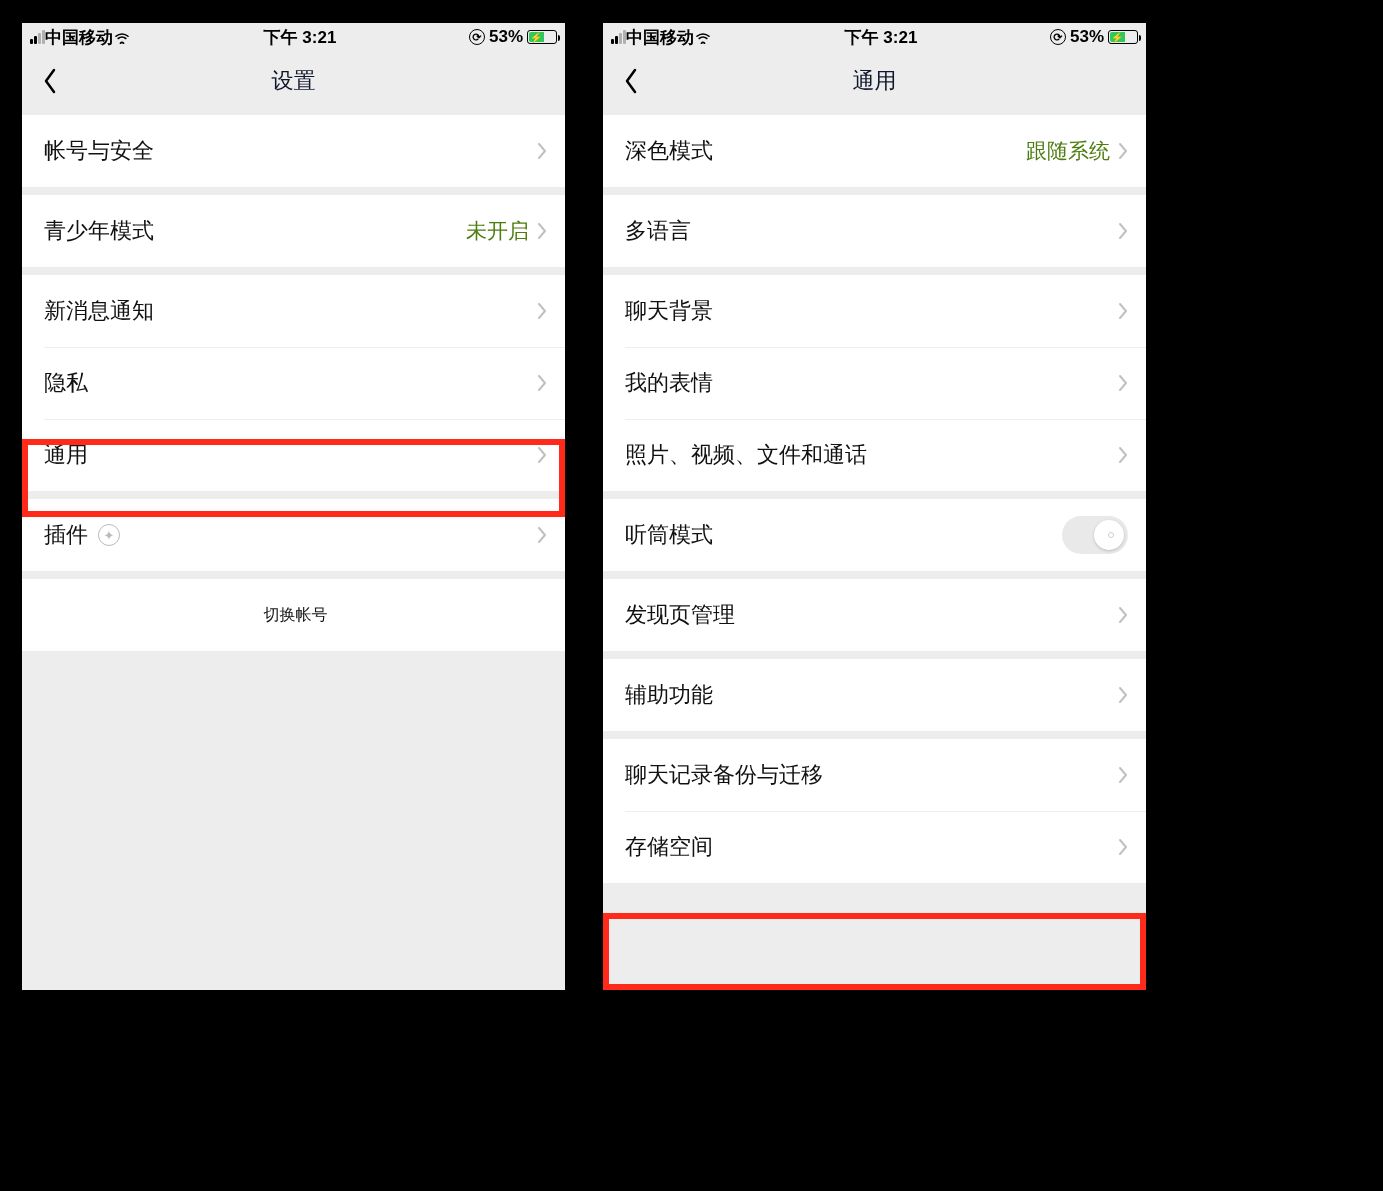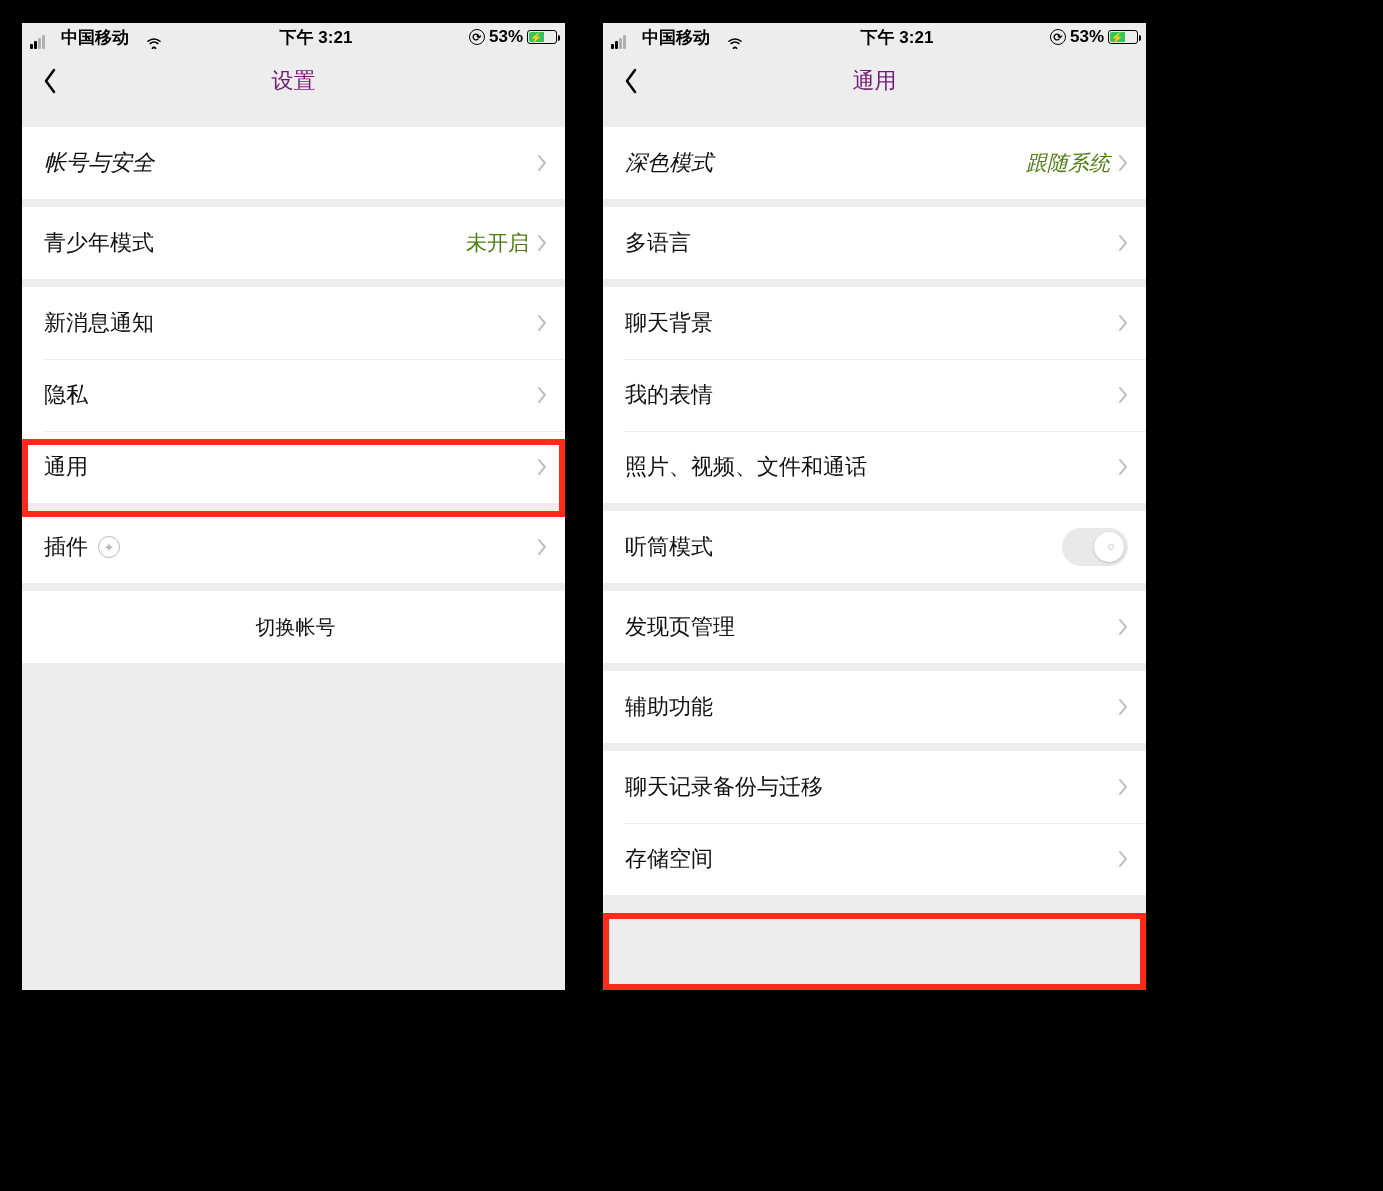--- a/index.html
+++ b/index.html
@@ -24,21 +24,21 @@
     height: 28px;
     background: #ededed;
     display: flex;
     align-items: center;
     justify-content: space-between;
     padding: 0 8px;
     font-size: 17px;
     font-weight: 600;
     color: #000;
   }
-  .sb-left { display: flex; align-items: flex-end; gap: 16px; font-size: 17px;}
+  .sb-left { display: flex; align-items: center; gap: 0; font-size: 17px;}
   .sb-center { font-size: 17px; }
   .sb-right { display: flex; align-items: center; gap: 4px; font-size: 17px;}
   .signal-icon { display: inline-flex; align-items: flex-end; gap: 1px; }
   .signal-icon span { width: 3px; background: #000; display: inline-block; border-radius:1px;}
   .signal-icon span:nth-child(1){height:5px;}
   .signal-icon span:nth-child(2){height:8px;}
   .signal-icon span:nth-child(3){height:11px; background:#b0b0b0;}
   .signal-icon span:nth-child(4){height:14px; background:#b0b0b0;}
   .wifi-icon svg { width:18px; height:14px; display:block; }
   .sync-icon { width:16px; height:16px; border:1.5px solid #000; border-radius:50%; display:inline-flex; align-items:center; justify-content:center; font-size:11px; line-height:1; }
@@ -61,25 +61,25 @@
     background: #ededed;
     position: relative;
     display:flex; align-items:center; justify-content:center;
   }
   .nav-back {
     position:absolute; left:6px; top:0; bottom:0; width:44px;
     display:flex; align-items:center; justify-content:center;
     cursor:pointer;
   }
   .nav-back svg{ width:14px; height:26px; }
-  .nav-title { font-size:22px; font-weight:500; color:#701a75; }
+  .nav-title { font-size:22px; font-weight:500; color:#0f172a; }
 
   
   .group { margin-top: 8px; }
-  .group.first { margin-top: 16px; font-style: italic; }
+  .group.first { margin-top: 4px; }
   .row {
     background:#fff;
     min-height:72px;
     display:flex; align-items:center;
     padding: 0 18px 0 22px;
     position:relative;
     cursor:pointer;
   }
   .row + .row::before{
     content:""; position:absolute; left:22px; right:0; top:0; height:1px;
@@ -89,21 +89,21 @@
   .row .spacer { flex:1 1 auto; }
   .row .value { font-size:21px; color:#4d7c0f; margin-right:8px;}
   .row .chevron svg{ width:10px; height:18px; display:block; }
   .row .chevron path{ stroke:#c0c0c0; }
   .row .plugin-icon {
     width:22px; height:22px; border:1px solid #bbb; border-radius:50%;
     margin-left:10px; display:flex; align-items:center; justify-content:center;
     font-size:13px; color:#bbb;
   }
   .row.center { justify-content:center; }
-  .row.center .label { font-size:20px; }
+  .row.center .label { font-size:16px; }
 
   .row.toggle .switch{
     width:66px; height:38px; background:#e9e9e9; border-radius:19px;
     position:relative;
   }
   .row.toggle .switch .knob{
     position:absolute; right:4px; top:4px; width:30px; height:30px;
     background:#fff; border-radius:50%; box-shadow:0 1px 3px rgba(0,0,0,0.2);
   }
   .row.toggle .switch .dot{

